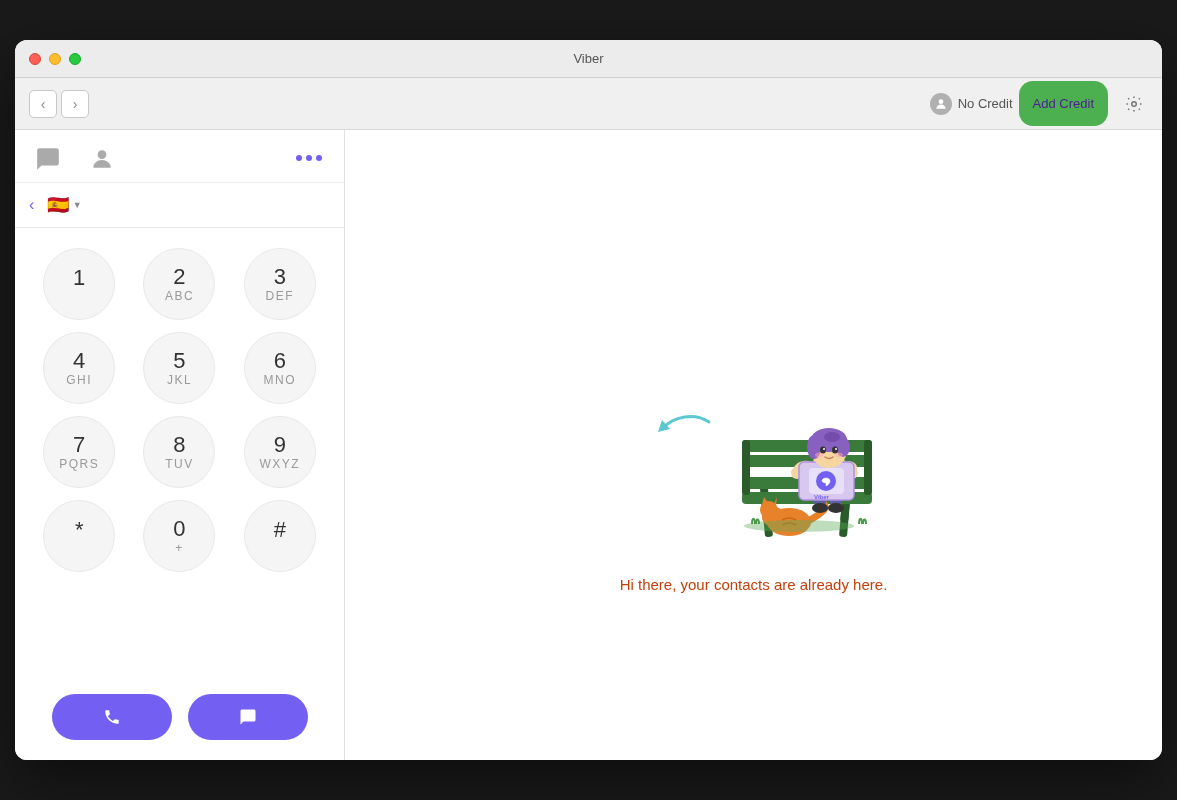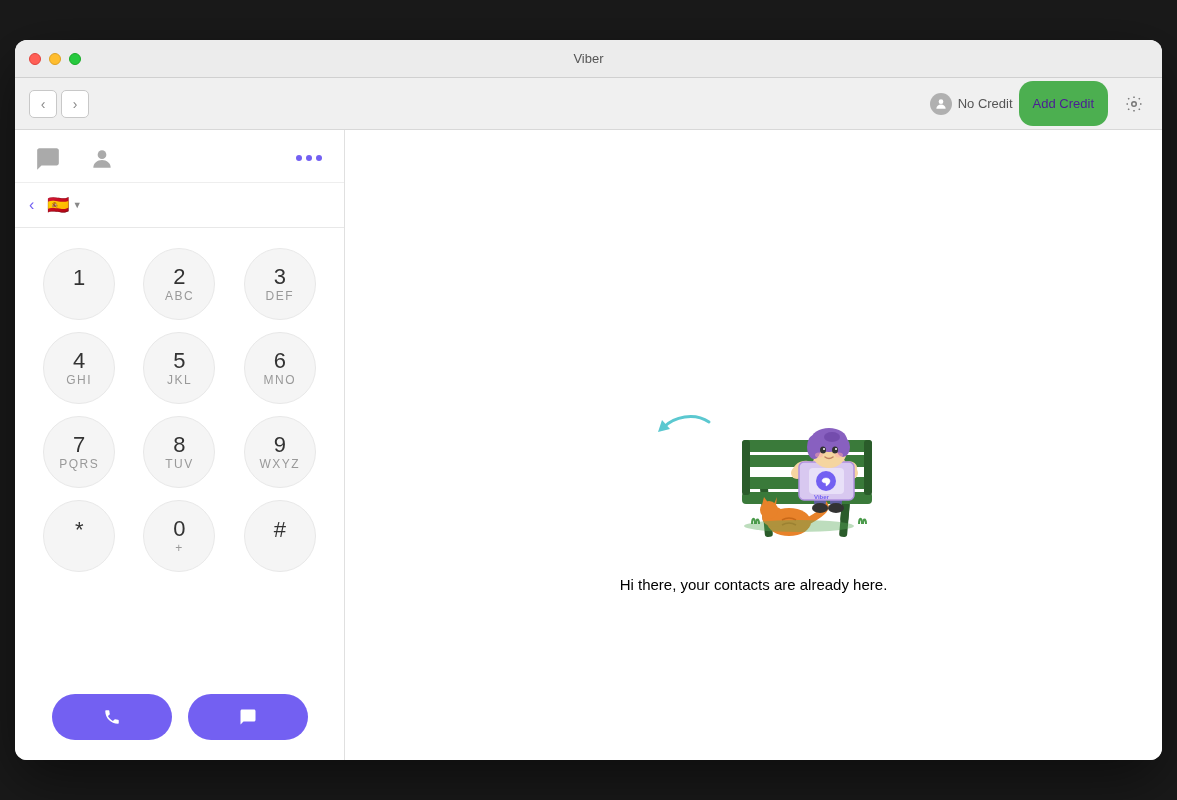--- a/index.html
+++ b/index.html
@@ -268,21 +268,21 @@
       padding: 40px;
     }
     .welcome-illustration {
       width: 280px;
       height: 260px;
       position: relative;
       margin-bottom: 20px;
     }
     .welcome-text {
       text-align: center;
-      color: #000000;
+      color: #c2410c;
       font-size: 15px;
       line-height: 1.7;
     }
     
     .bench-scene {
       width: 280px;
       height: 250px;
     }
   </style>
 </head>

